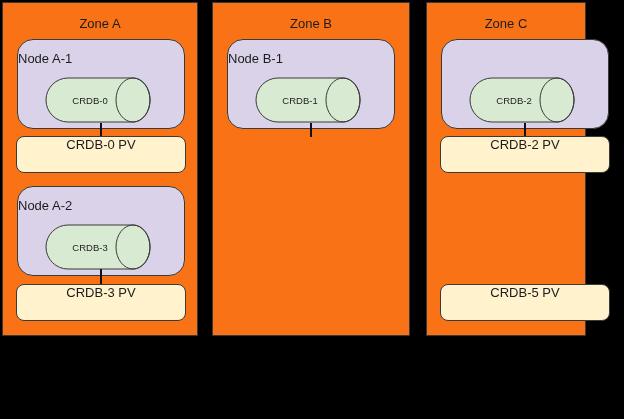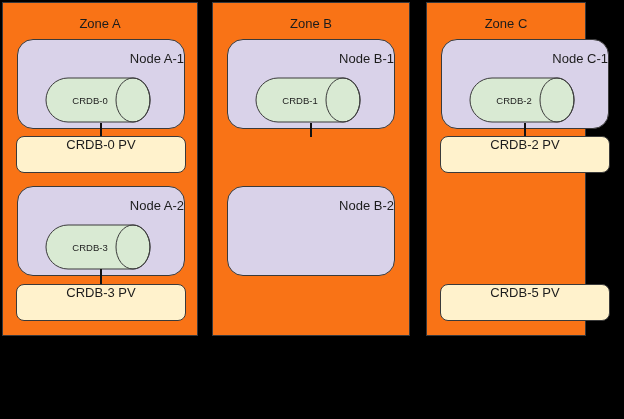--- a/index.html
+++ b/index.html
@@ -36,21 +36,21 @@
     height: 90px;
     background: #d9d2e9;
     border: 1px solid #3a3a3a;
     border-radius: 16px;
     box-sizing: border-box;
   }
   .node.r1 { top: 36px; }
   .node.r2 { top: 183px; }
   .node-label {
     margin-top: 11px;
-    text-align: right;
+    text-align: left;
     font-size: 13px;
     color: #1c1c1c;
   }
   .cyl {
     position: absolute;
     left: 27px;
     top: 37px;
   }
   .cyl text {
     font-family: "Liberation Sans", sans-serif;
@@ -124,30 +124,26 @@
     <div class="node r1">
       <div class="node-label">Node B-1</div>
       <svg class="cyl" width="106" height="46" viewBox="0 0 106 46">
         <path d="M23 1 H88 A17 22 0 0 1 105 23 A17 22 0 0 1 88 45 H23 A22 22 0 0 1 23 1 Z" fill="#d9ead3" stroke="#3a3a3a" stroke-width="1"></path>
         <ellipse cx="88" cy="23" rx="17" ry="22" fill="none" stroke="#3a3a3a" stroke-width="1"></ellipse>
         <text x="45" y="26.5" text-anchor="middle">CRDB-1</text>
       </svg>
     </div>
     <div class="connector c1"></div>
 
-    <div class="node r2">
-      <div class="node-label">Node B-2</div>
-    </div>
   </div>
 
   <div class="zone zone-c">
     <div class="zone-label">Zone C</div>
 
     <div class="node r1">
-      <div class="node-label">Node C-1</div>
       <svg class="cyl" width="106" height="46" viewBox="0 0 106 46">
         <path d="M23 1 H88 A17 22 0 0 1 105 23 A17 22 0 0 1 88 45 H23 A22 22 0 0 1 23 1 Z" fill="#d9ead3" stroke="#3a3a3a" stroke-width="1"></path>
         <ellipse cx="88" cy="23" rx="17" ry="22" fill="none" stroke="#3a3a3a" stroke-width="1"></ellipse>
         <text x="45" y="26.5" text-anchor="middle">CRDB-2</text>
       </svg>
     </div>
     <div class="connector c1"></div>
     <div class="pv r1">
       <span>CRDB-2 PV</span>
     </div>

